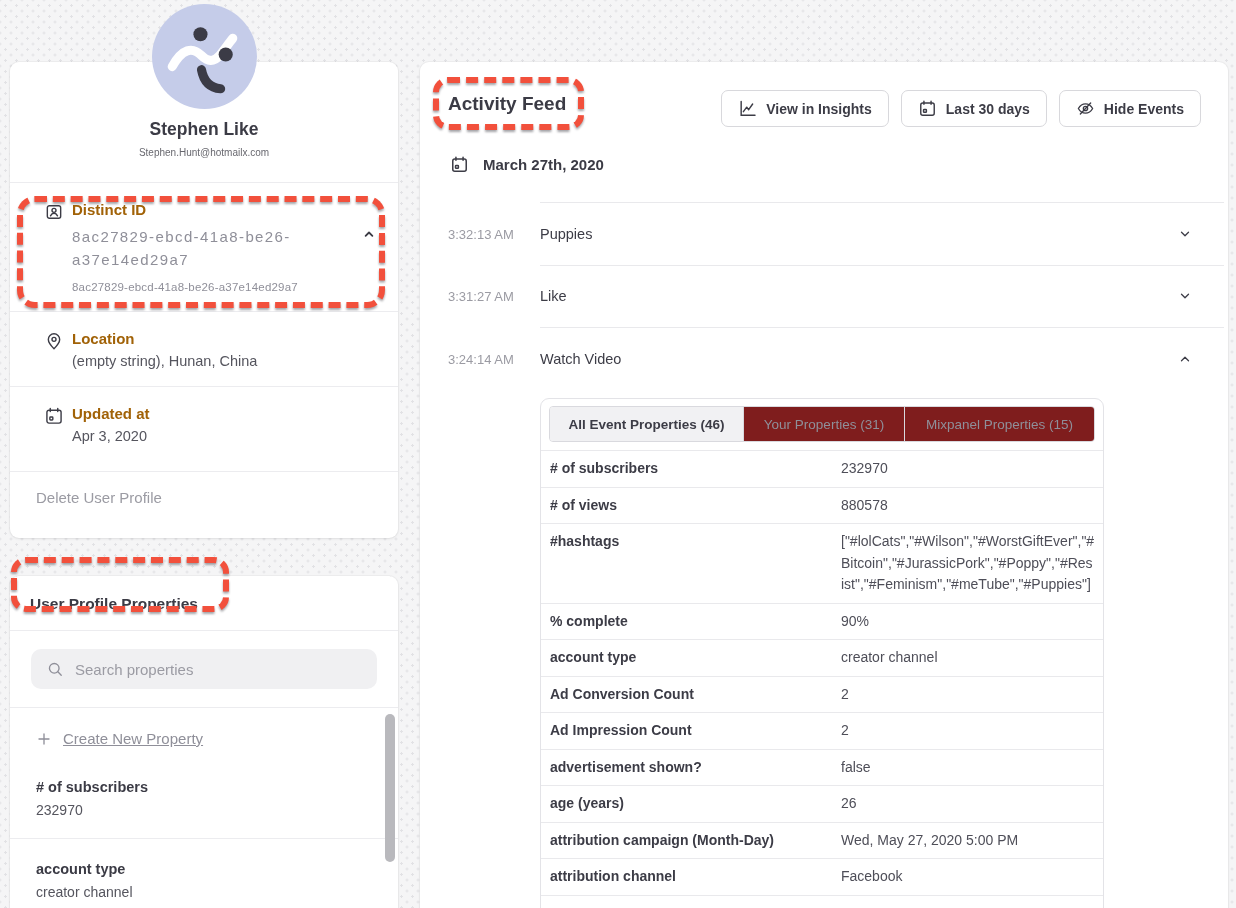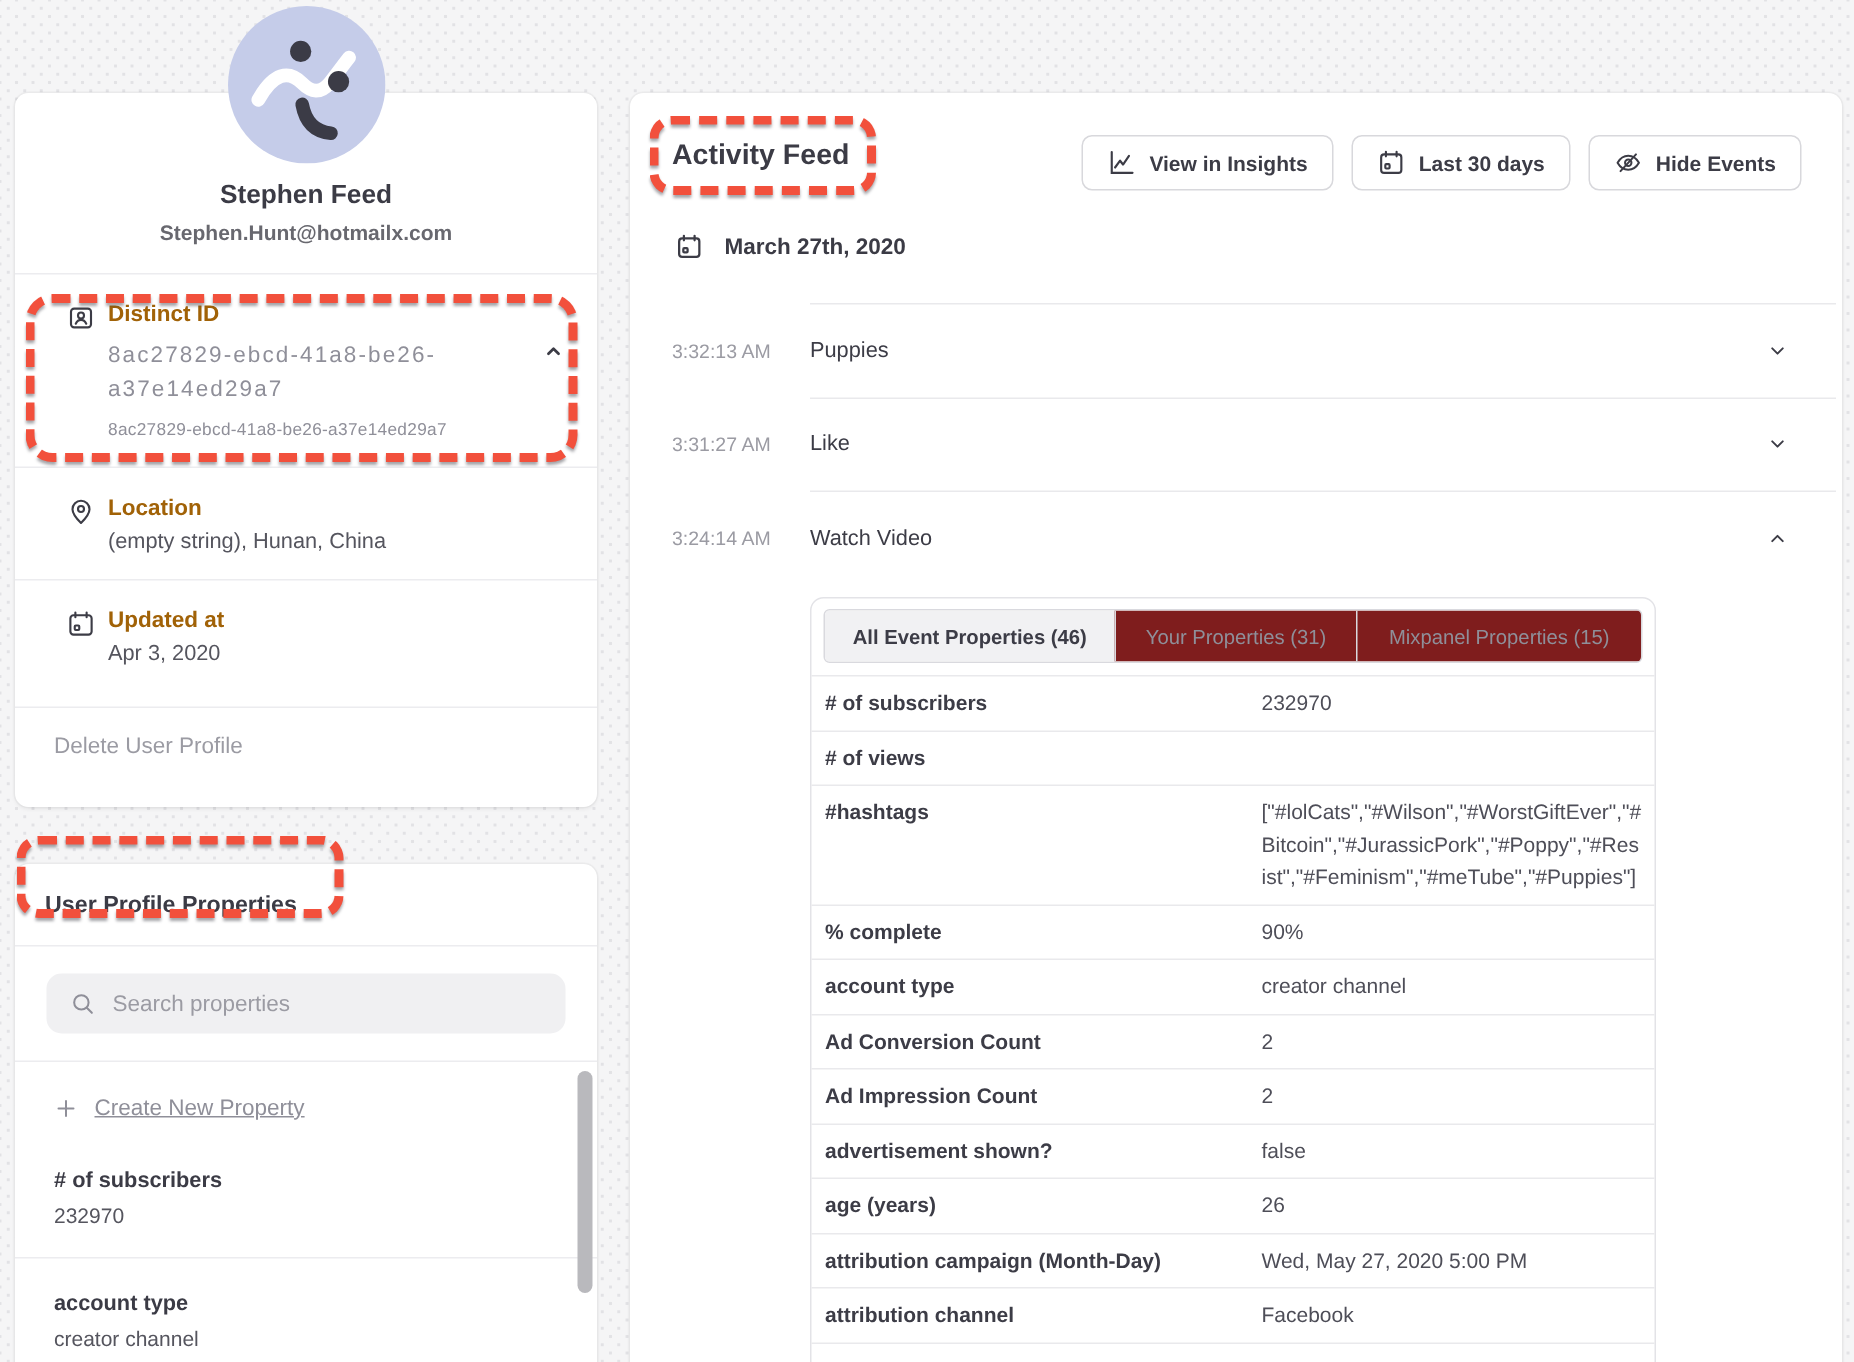--- a/index.html
+++ b/index.html
@@ -19,21 +19,21 @@
     position:absolute; background:#fff; border-radius:9px;
     box-shadow:0 1px 3px rgba(25,25,35,.07), 0 0 0 1px rgba(25,25,35,.03);
   }
 
   
   .card-user { left:10px; top:62px; width:388px; height:476px; overflow:hidden; }
   .avatar { position:absolute; left:152px; top:4px; width:105px; height:105px; z-index:5; }
 
   .user-head { padding-top:57px; text-align:center; height:120px; }
   .user-name { font-size:17.5px; font-weight:700; color:#3b3b45; }
-  .user-email { margin-top:7px; font-size:14px; color:#68686f;font-weight:bold; }
+  .user-email { margin-top:7px; font-size:10px; color:#68686f; }
 
   .sect { position:relative; border-top:1px solid #ececef; padding:18px 44px 16px 62px; }
   .sect .s-icon { position:absolute; left:34px; top:19px; width:20px; height:20px; color:#3c3c46; }
   .s-label { font-size:15px; font-weight:700; color:#a16207; }
   .s-value { margin-top:6px; font-size:14.5px; color:#55555e; line-height:17px; }
   .sect-distinct { padding-bottom:18px; }
   .distinct-val { margin-top:7px; font-size:15px; color:#8f8f99; letter-spacing:1.4px; line-height:23px; }
   .distinct-sub { margin-top:10px; font-size:11.5px; color:#8f8f99; letter-spacing:.2px; }
   .collapse-btn { position:absolute; right:20px; top:42px; width:18px; height:18px; color:#3c3c46; cursor:pointer; }
   .sect-updated { padding-bottom:26px; }
@@ -114,21 +114,21 @@
     <circle cx="52" cy="52" r="52" fill="#c5cce9"></circle>
     <path d="M20 62 C30 44 40 42 49 51 C55 57 61 58 67 51 C71 46 76 39 80 34" stroke="#ffffff" stroke-width="9" fill="none" stroke-linecap="round"></path>
     <circle cx="48" cy="30" r="7" fill="#3b3b46"></circle>
     <circle cx="73" cy="50" r="7" fill="#3b3b46"></circle>
     <path d="M49 65 C51 76 57 83 68 84" stroke="#3b3b46" stroke-width="9" fill="none" stroke-linecap="round"></path>
   </svg>
 </div>
 
 <div class="card card-user">
   <div class="user-head">
-    <div class="user-name">Stephen Feed</div>
+    <div class="user-name">Stephen Like</div>
     <div class="user-email">Stephen.Hunt@hotmailx.com</div>
   </div>
 
   <div class="sect sect-distinct">
     <span class="s-icon">
       <svg viewBox="0 0 24 24" width="20" height="20" fill="none" stroke="currentColor" stroke-width="1.7">
         <rect x="4" y="4.5" width="16" height="15" rx="2.5"></rect>
         <circle cx="12" cy="10" r="2.4"></circle>
         <path d="M7.8 16.6 c1 -2.1 2.5 -3.1 4.2 -3.1 s3.2 1 4.2 3.1" stroke-linecap="round"></path>
       </svg>
@@ -290,20 +290,21 @@
       <div class="tab tab-3">Mixpanel Properties (15)</div>
     </div>
 
     <div class="ptable">
       <div class="prow">
         <div class="pname"># of subscribers</div>
         <div class="pval">232970</div>
       </div>
       <div class="prow">
         <div class="pname"># of views</div>
+        <div class="pval">880578</div>
       </div>
       <div class="prow">
         <div class="pname">#hashtags</div>
         <div class="pval">["#lolCats","#Wilson","#WorstGiftEver","#Bitcoin","#JurassicPork","#Poppy","#Resist","#Feminism","#meTube","#Puppies"]</div>
       </div>
       <div class="prow">
         <div class="pname">% complete</div>
         <div class="pval">90%</div>
       </div>
       <div class="prow">

